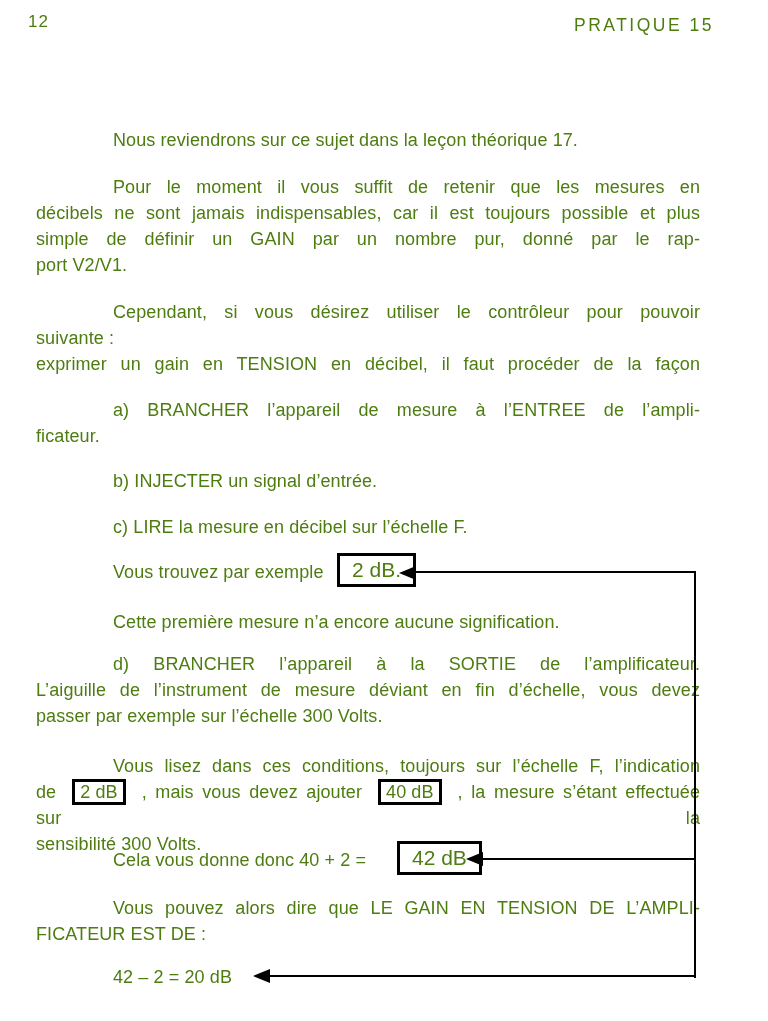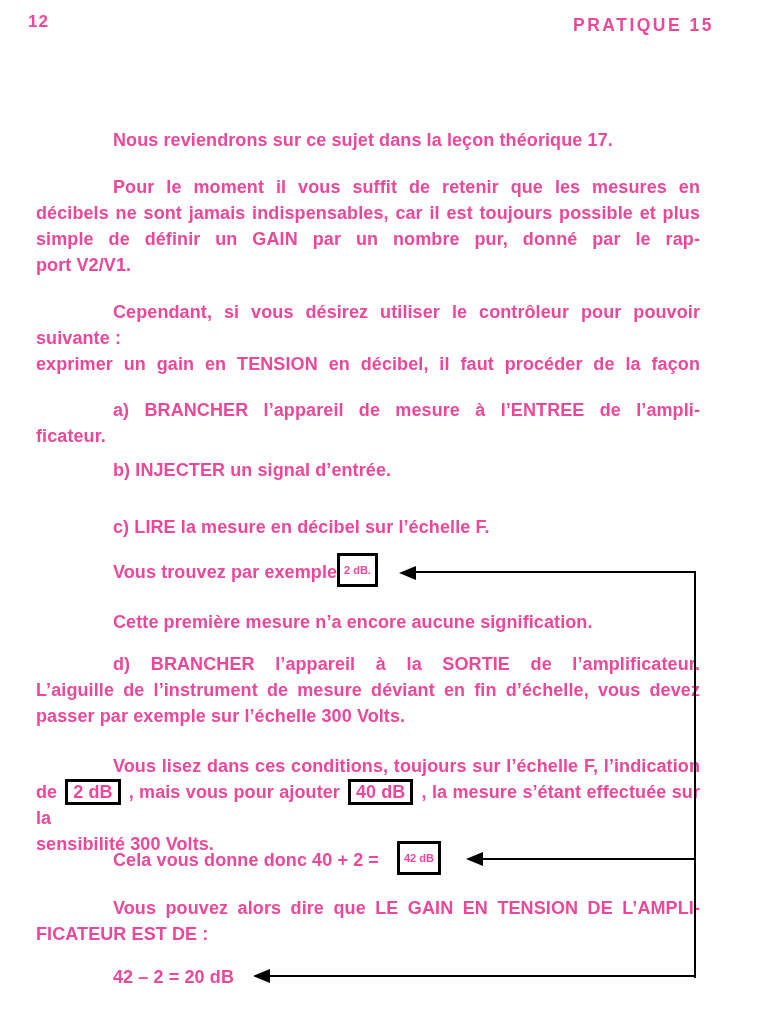--- a/index.html
+++ b/index.html
@@ -1,33 +1,33 @@
 <!DOCTYPE html>
 <html><head>
 <meta charset="utf-8">
 <style>
   html,body{margin:0;padding:0;background:#ffffff;}
   .page{
     position:relative;width:768px;height:1021px;background:#ffffff;overflow:hidden;
     font-family:"Liberation Sans","DejaVu Sans",sans-serif;
-    font-weight:700;color:#ec4899;
+    font-weight:400;color:#4d7c0f;
   }
   .hdr-num{position:absolute;left:28px;top:12px;font-size:17px;letter-spacing:1px;}
   .hdr-title{position:absolute;right:54px;top:15px;font-size:17.5px;letter-spacing:2.5px;white-space:nowrap;}
   .doc{position:absolute;left:36px;top:0;width:664px;height:100%;}
   .para{position:absolute;left:0;width:664px;}
   .ln{font-size:18px;line-height:26px;letter-spacing:0.1px;}
   .j{text-align:justify;text-align-last:justify;}
   .ind{text-indent:77px;}
   .ibox{
     display:inline-block;border:3px solid #000;padding:0 5px;line-height:20px;
-    margin:0 8px;text-indent:0;white-space:nowrap;
+    margin:0 16px;text-indent:0;white-space:nowrap;
   }
   .vbox{
-    position:absolute;border:3px solid #000;padding:3px 4px;font-size:11px;
+    position:absolute;border:3px solid #000;padding:3px 12px;font-size:21px;
     line-height:22px;white-space:nowrap;background:#fff;
   }
   .conn{position:absolute;background:#000;}
   .ah{
     position:absolute;width:0;height:0;
     border-top:7px solid transparent;border-bottom:7px solid transparent;
     border-right:17px solid #000;
   }
 </style>
 </head>
@@ -55,21 +55,21 @@
       <div class="ln ind j">Cependant, si vous désirez utiliser le contrôleur pour pouvoir</div>
       <div class="ln">suivante :</div>
       <div class="ln j">exprimer un gain en TENSION en décibel, il faut procéder de la façon</div>
     </div>
 
     <div class="para" style="top:397px">
       <div class="ln ind j">a) BRANCHER l’appareil de mesure à l’ENTREE de l’ampli-</div>
       <div class="ln">ficateur.</div>
     </div>
 
-    <div class="para" style="top:457px">
+    <div class="para" style="top:468px">
       <div class="ln ind">b) INJECTER un signal d’entrée.</div>
     </div>
 
     <div class="para" style="top:559px">
       <div class="ln ind">Vous trouvez par exemple</div>
     </div>
 
     <div class="para" style="top:514px">
       <div class="ln ind">c) LIRE la mesure en décibel sur l’échelle F.</div>
     </div>
@@ -80,21 +80,21 @@
     </div>
 
     <div class="para" style="top:651px">
       <div class="ln ind j">d) BRANCHER l’appareil à la SORTIE de l’amplificateur.</div>
       <div class="ln j">L’aiguille de l’instrument de mesure déviant en fin d’échelle, vous devez</div>
       <div class="ln">passer par exemple sur l’échelle 300 Volts.</div>
     </div>
 
     <div class="para" style="top:753px">
       <div class="ln ind j">Vous lisez dans ces conditions, toujours sur l’échelle F, l’indication</div>
-      <div class="ln j"><span>de</span><span class="ibox">2 dB</span><span>, mais vous pour ajouter</span><span class="ibox">40 dB</span><span>, la mesure s’étant effectuée sur la</span></div>
+      <div class="ln j"><span>de</span><span class="ibox">2 dB</span><span>, mais vous devez ajouter</span><span class="ibox">40 dB</span><span>, la mesure s’étant effectuée sur la</span></div>
       <div class="ln">sensibilité 300 Volts.</div>
     </div>
 
     <div class="para" style="top:847px">
       <div class="ln ind">Cela vous donne donc 40  +  2  =</div>
     </div>
     <div class="vbox" style="left:361px;top:841px">42 dB</div>
 
     <div class="para" style="top:895px">
       <div class="ln ind j">Vous pouvez alors dire que LE GAIN EN TENSION DE L’AMPLI-</div>

